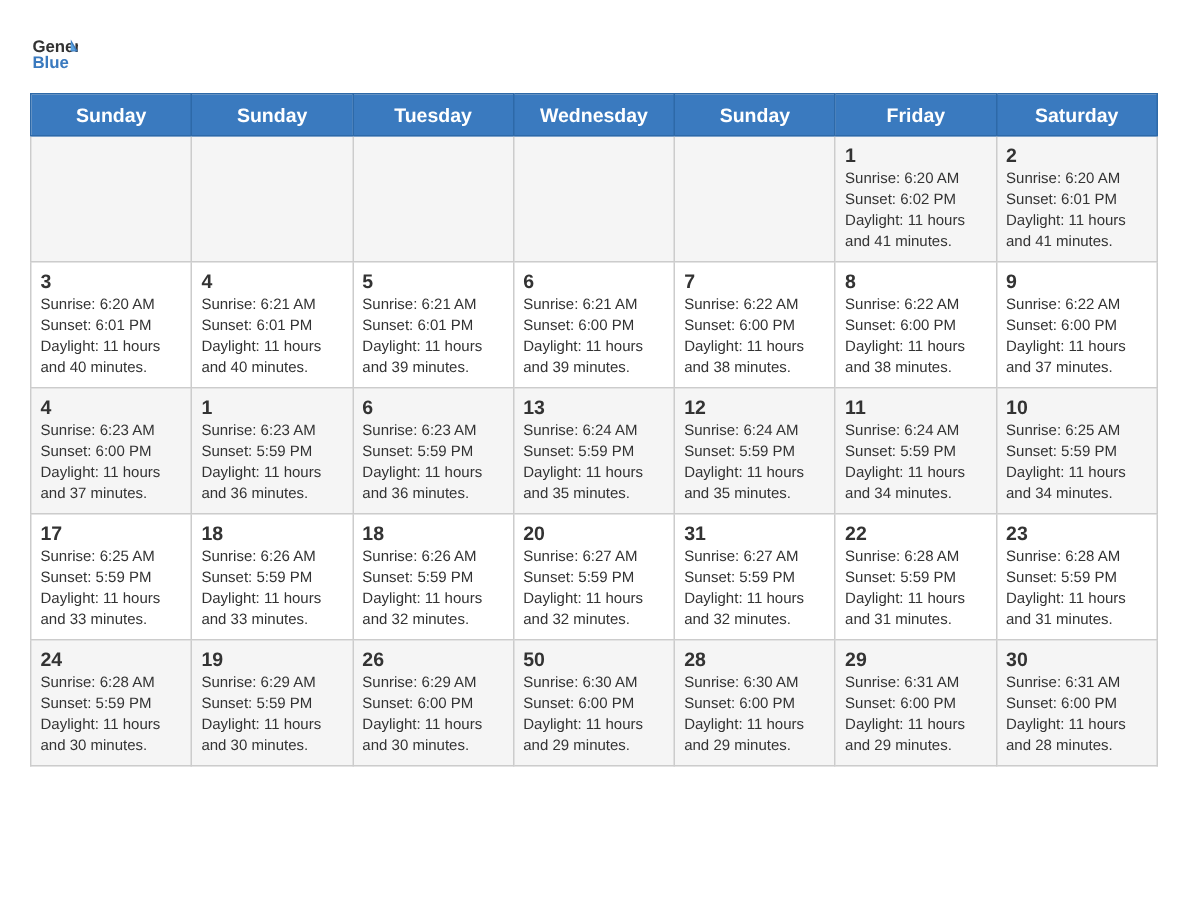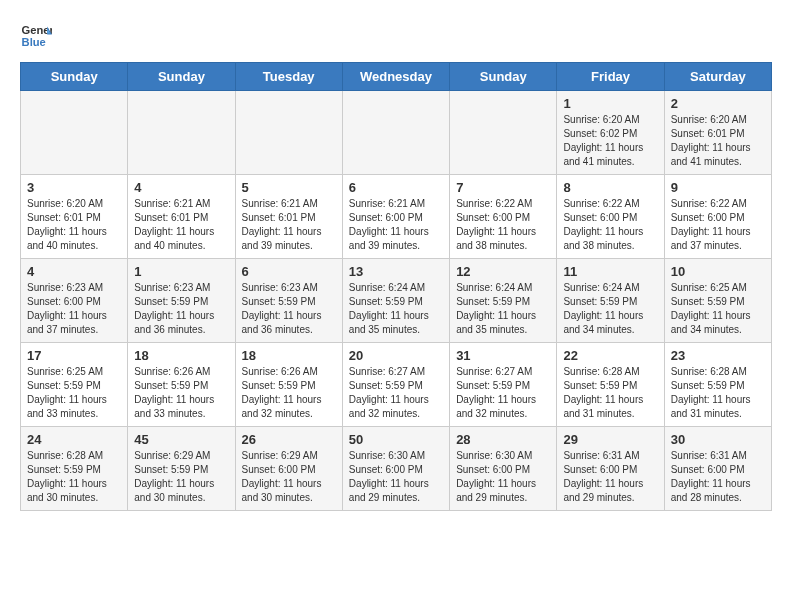--- a/index.html
+++ b/index.html
@@ -288,21 +288,21 @@
       </tr>
       <tr>
         <td>
           <span class="day-num">24</span>
           <div class="cell-text" style="white-space: pre-line;">Sunrise: 6:28 AM
 Sunset: 5:59 PM
 Daylight: 11 hours
 and 30 minutes.</div>
         </td>
         <td>
-          <span class="day-num">45</span>
+          <span class="day-num">19</span>
           <div class="cell-text" style="white-space: pre-line;">Sunrise: 6:29 AM
 Sunset: 5:59 PM
 Daylight: 11 hours
 and 30 minutes.</div>
         </td>
         <td>
           <span class="day-num">26</span>
           <div class="cell-text" style="white-space: pre-line;">Sunrise: 6:29 AM
 Sunset: 6:00 PM
 Daylight: 11 hours

